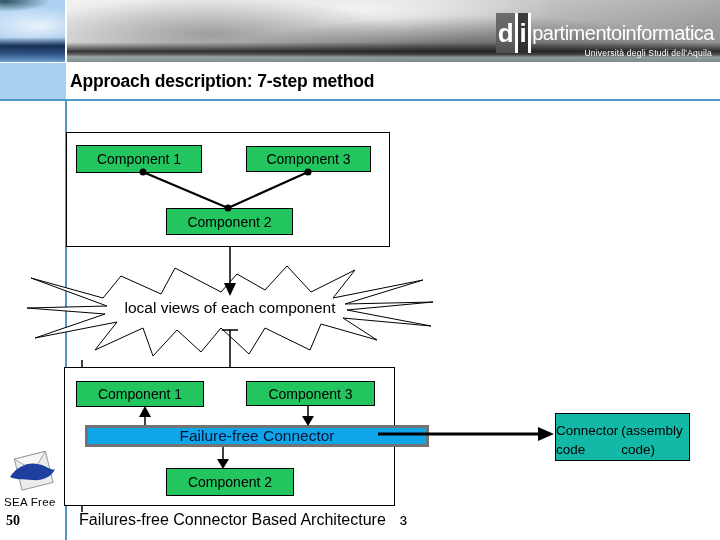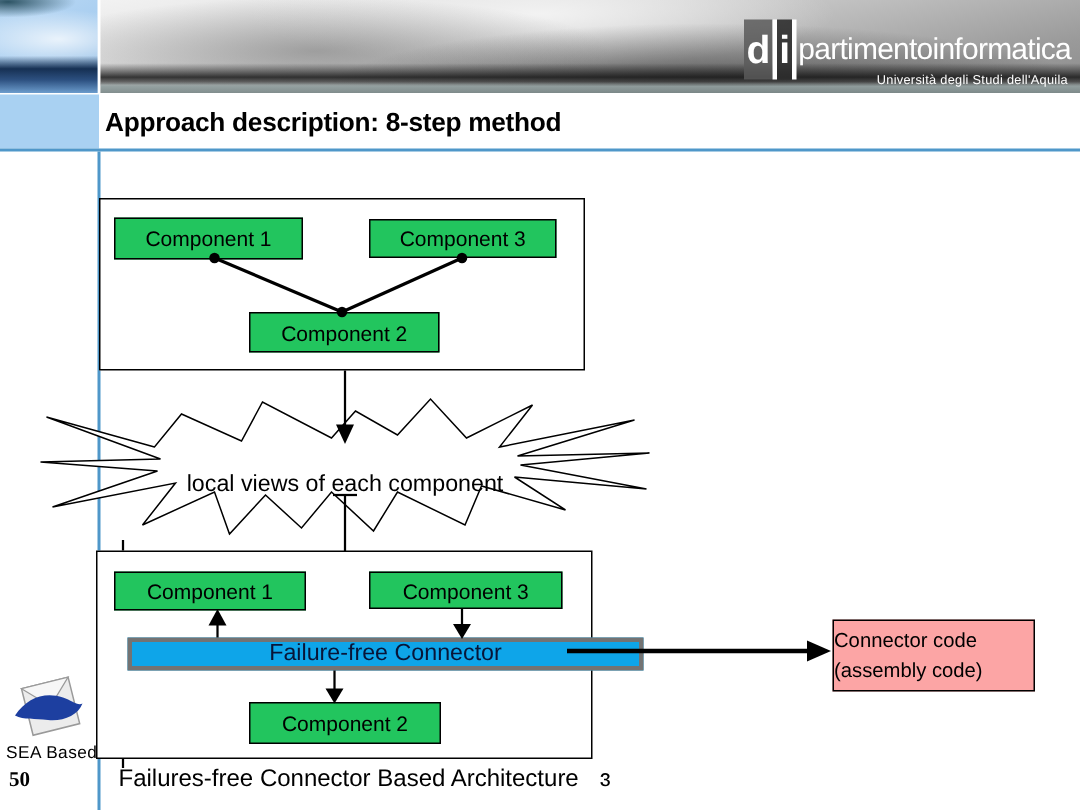--- a/index.html
+++ b/index.html
@@ -46,29 +46,29 @@
   .cbox { position:absolute; background:#22c55e; border:1.5px solid #000; z-index:4;
     display:flex; align-items:center; justify-content:center; font-size:14px; }
   .label { position:absolute; z-index:4; font-size:14px; }
   .bar {
     position:absolute; left:85px; top:425px; width:344px; height:22px; z-index:4;
     background:#0ea5e9; border:3px solid #737373; color:#081538;
     display:flex; align-items:center; justify-content:center; font-size:15.5px;
   }
   .codebox {
     position:absolute; left:555px; top:413px; width:135px; height:48px; z-index:4;
-    background:#fca5a5; border:1px solid #000;
-    display:flex; flex-direction:column; align-items:flex-start; justify-content:center;
+    background:#14b8a6; border:1px solid #000;
+    display:flex; flex-direction:row; align-items:flex-end; justify-content:center;
     font-size:13.5px; line-height:1.45;
   }
   .caption { position:absolute; left:79px; top:511px; z-index:4; font-size:16px; }
   .caption .tail { margin-left:14px; }
   
   #starburst { position:absolute; left:25px; top:262px; z-index:3; }
-  .star-label { position:absolute; left:25px; top:299px; width:410px; text-align:center; z-index:4; font-size:15.5px;margin-top:15px; }
+  .star-label { position:absolute; left:25px; top:299px; width:410px; text-align:center; z-index:4; font-size:15.5px; }
   #connectors { position:absolute; left:0; top:0; z-index:5; pointer-events:none; }
   
   .sea-logo { position:absolute; left:8px; top:447px; z-index:6; }
   .sea-label { position:absolute; left:4px; top:496px; z-index:6; font-size:11.5px; letter-spacing:0.3px; }
   .page-num { position:absolute; left:6px; top:513px; z-index:6; font-family:"Liberation Serif", serif; font-size:14px; font-weight:bold; }
 </style>
 </head>
 <body>
 
 <div id="stage">
@@ -80,21 +80,21 @@
       <div class="logo-dbox">d</div>
       <div class="logo-gap"></div>
       <div class="logo-ibox">i</div>
       <div class="logo-gap"></div>
       <div class="logo-name">partimentoinformatica</div>
     </div>
     <div class="logo-sub">Università degli Studi dell'Aquila</div>
   </div>
 
   <div class="title-block"></div>
-  <div class="slide-title">Approach description: 8-step method</div>
+  <div class="slide-title">Approach description: 7-step method</div>
   <div class="h-line"></div>
   <div class="v-line"></div>
 
 
   <div class="dbox" style="left:66px; top:132px; width:324px; height:115px;"></div>
   <div class="cbox" style="left:76px; top:145px; width:126px; height:28px;">Component 1</div>
   <div class="cbox" style="left:246px; top:146px; width:125px; height:26px;">Component 3</div>
   <div class="cbox" style="left:166px; top:208px; width:127px; height:27px;">Component 2</div>
 
   <svg id="starburst" width="410" height="95" viewBox="0 0 410 95">
@@ -145,16 +145,16 @@
     <polygon points="554,434 538,427 538,441" fill="#000"></polygon>
   </svg>
 
   <svg class="sea-logo" width="50" height="50" viewBox="0 0 50 50">
     <g transform="rotate(-14 25 25)">
       <rect x="10" y="8" width="32" height="32" fill="#ececec" stroke="#9a9a9a" stroke-width="1"></rect>
       <polygon points="10,8 42,8 26,24" fill="#f7f7f7" stroke="#9a9a9a" stroke-width="0.8"></polygon>
     </g>
     <path d="M2,30 C10,18 22,14 34,18 C40,20 44,24 47,22 C44,30 34,34 24,33 C15,32 8,33 2,30 Z" fill="#1d3fa0"></path>
   </svg>
-  <div class="sea-label">SEA Based</div>
+  <div class="sea-label">SEA Free</div>
   <div class="page-num">50</div>
 
 </div>
 
 </body></html>

